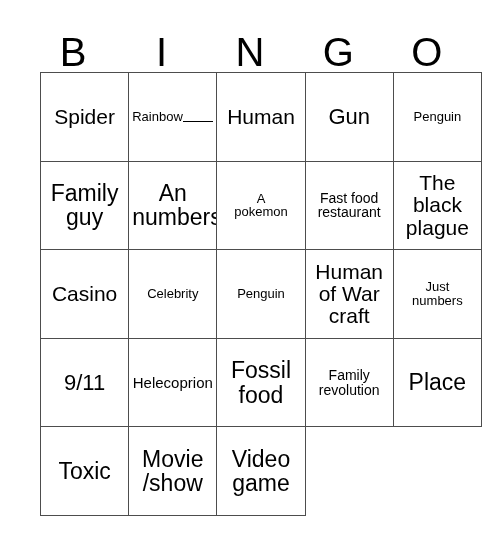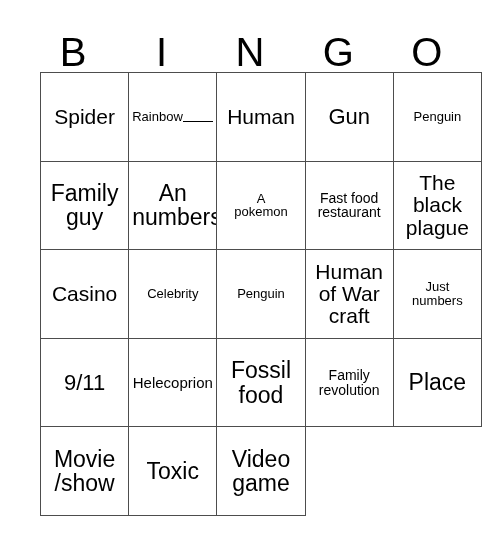--- a/index.html
+++ b/index.html
@@ -174,25 +174,25 @@
 food</span>
       </div>
       <div class="cell">
         <span class="cell-text fs-xs">Family
 revolution</span>
       </div>
       <div class="cell">
         <span class="cell-text fs-lg">Place</span>
       </div>
       <div class="cell">
+        <span class="cell-text fs-lg">Toxic</span>
+      </div>
+      <div class="cell">
         <span class="cell-text fs-lg">Movie
 /show</span>
-      </div>
-      <div class="cell">
-        <span class="cell-text fs-lg">Toxic</span>
       </div>
       <div class="cell">
         <span class="cell-text fs-lg">Video
 game</span>
       </div>
     </div>
 
 </div>
 
 </body></html>

